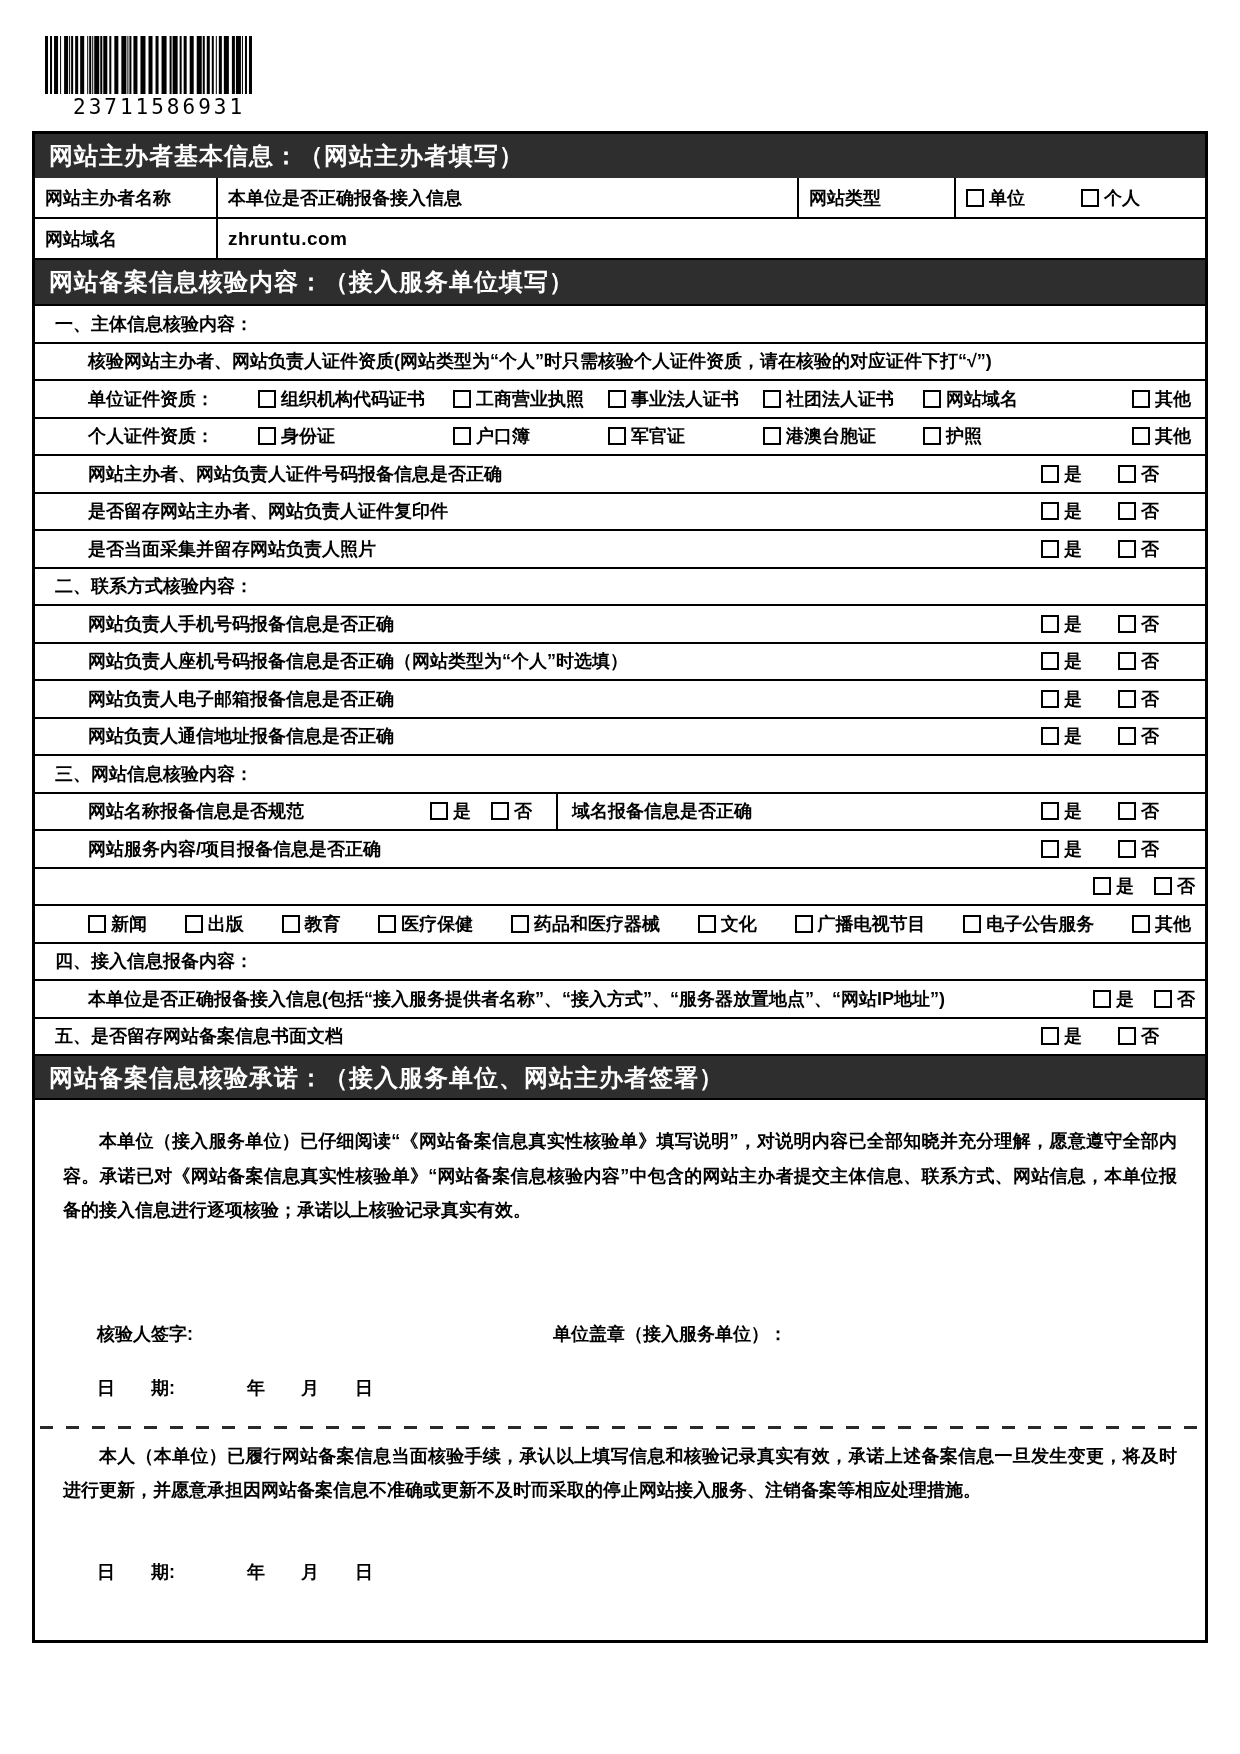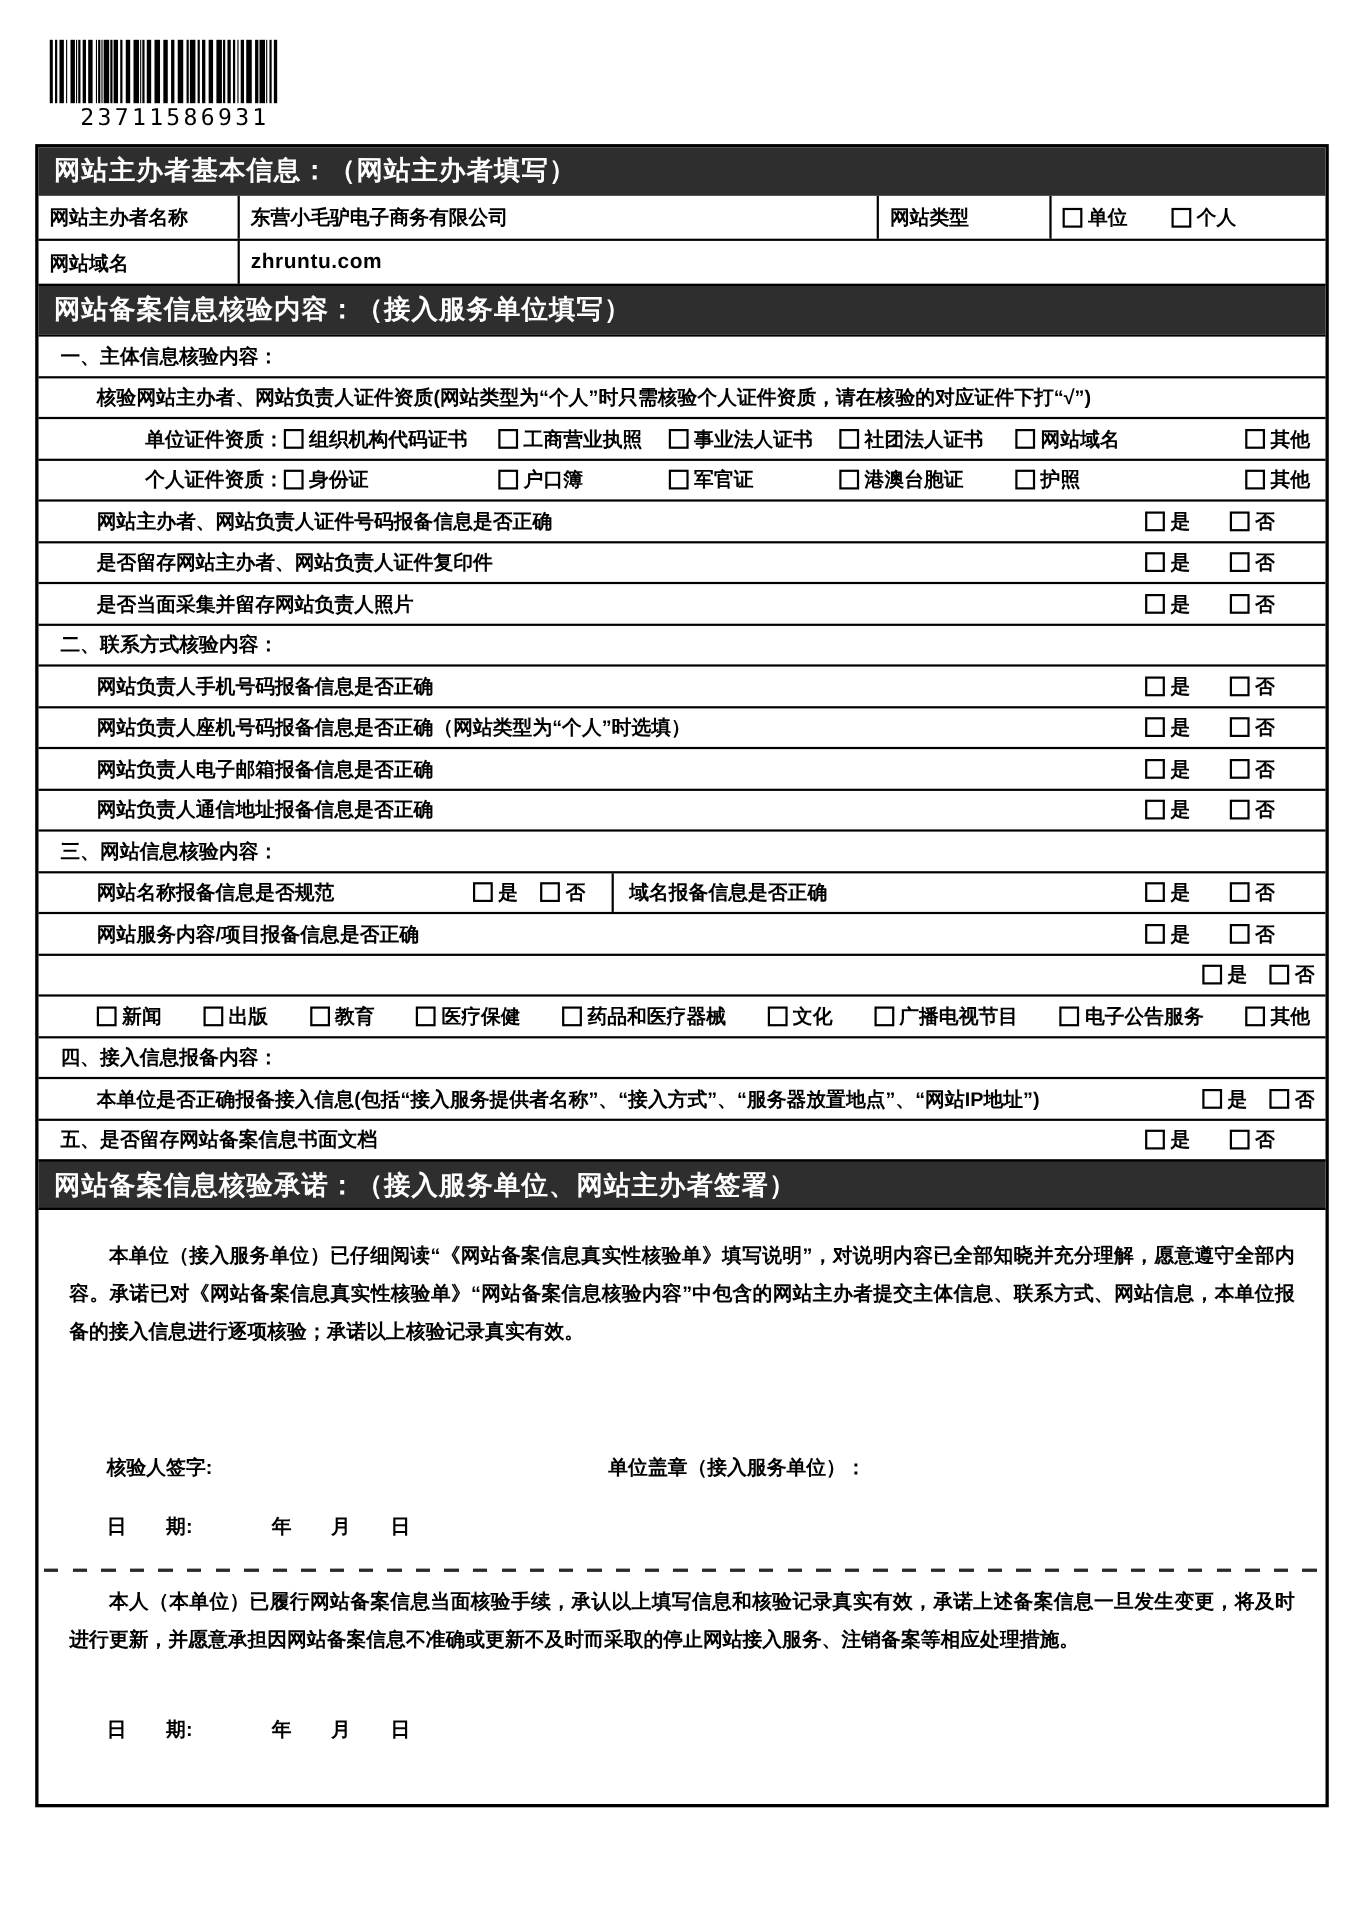--- a/index.html
+++ b/index.html
@@ -40,22 +40,22 @@
   
   .cb{display:inline-block;width:14px;height:14px;border:2px solid #000;
     background:#fff;margin-right:5px;vertical-align:-2px;flex:0 0 auto;}
   .opt{white-space:nowrap;display:inline-flex;align-items:center;}
   
   .yesno{margin-left:auto;display:flex;gap:36px;padding-right:46px;white-space:nowrap;align-items:center;}
   .yesno.tight{gap:20px;padding-right:24px;}
   .yesno.flush{gap:20px;padding-right:10px;}
   
   .cbgroup{display:flex;flex:1;justify-content:space-between;align-items:center;padding-right:14px;}
-  .cbgroup.inline{flex:0 0 auto;justify-content:flex-start;gap:40px;padding-right:0;}
-  .cert-label{width:170px;flex:0 0 auto;text-align:right;}
+  .cbgroup.inline{flex:0 0 auto;justify-content:flex-start;gap:56px;padding-right:0;}
+  .cert-label{width:170px;flex:0 0 auto;}
   .certgrid{display:flex;flex:1;align-items:center;padding-right:14px;}
   .certgrid .opt:nth-of-type(1){width:195px;}
   .certgrid .opt:nth-of-type(2){width:155px;}
   .certgrid .opt:nth-of-type(3){width:155px;}
   .certgrid .opt:nth-of-type(4){width:160px;}
   .certgrid .opt:nth-of-type(5){width:120px;}
   .certgrid .opt:nth-of-type(6){margin-left:auto;}
   
   .split{padding:0;align-items:center;}
   .split-left{width:521px;flex:0 0 auto;display:flex;align-items:center;
@@ -127,21 +127,21 @@
     <div class="barcode-num">23711586931</div>
   </div>
 </div>
 
 <div class="tbl">
 
   <div class="banner">网站主办者基本信息：（网站主办者填写）</div>
 
   <div class="irow" style="border-top:none;">
     <div class="icell c-label">网站主办者名称</div>
-    <div class="icell c-value cell-sep">东营小毛驴电子商务有限公司</div>
+    <div class="icell c-value cell-sep">本单位是否正确报备接入信息</div>
     <div class="icell c-type cell-sep">网站类型</div>
     <div class="icell c-opts cell-sep">
       <span class="cbgroup inline">
           <span class="opt">
             <span class="cb"></span>
             <span>单位</span>
           </span>
           <span class="opt">
             <span class="cb"></span>
             <span>个人</span>

